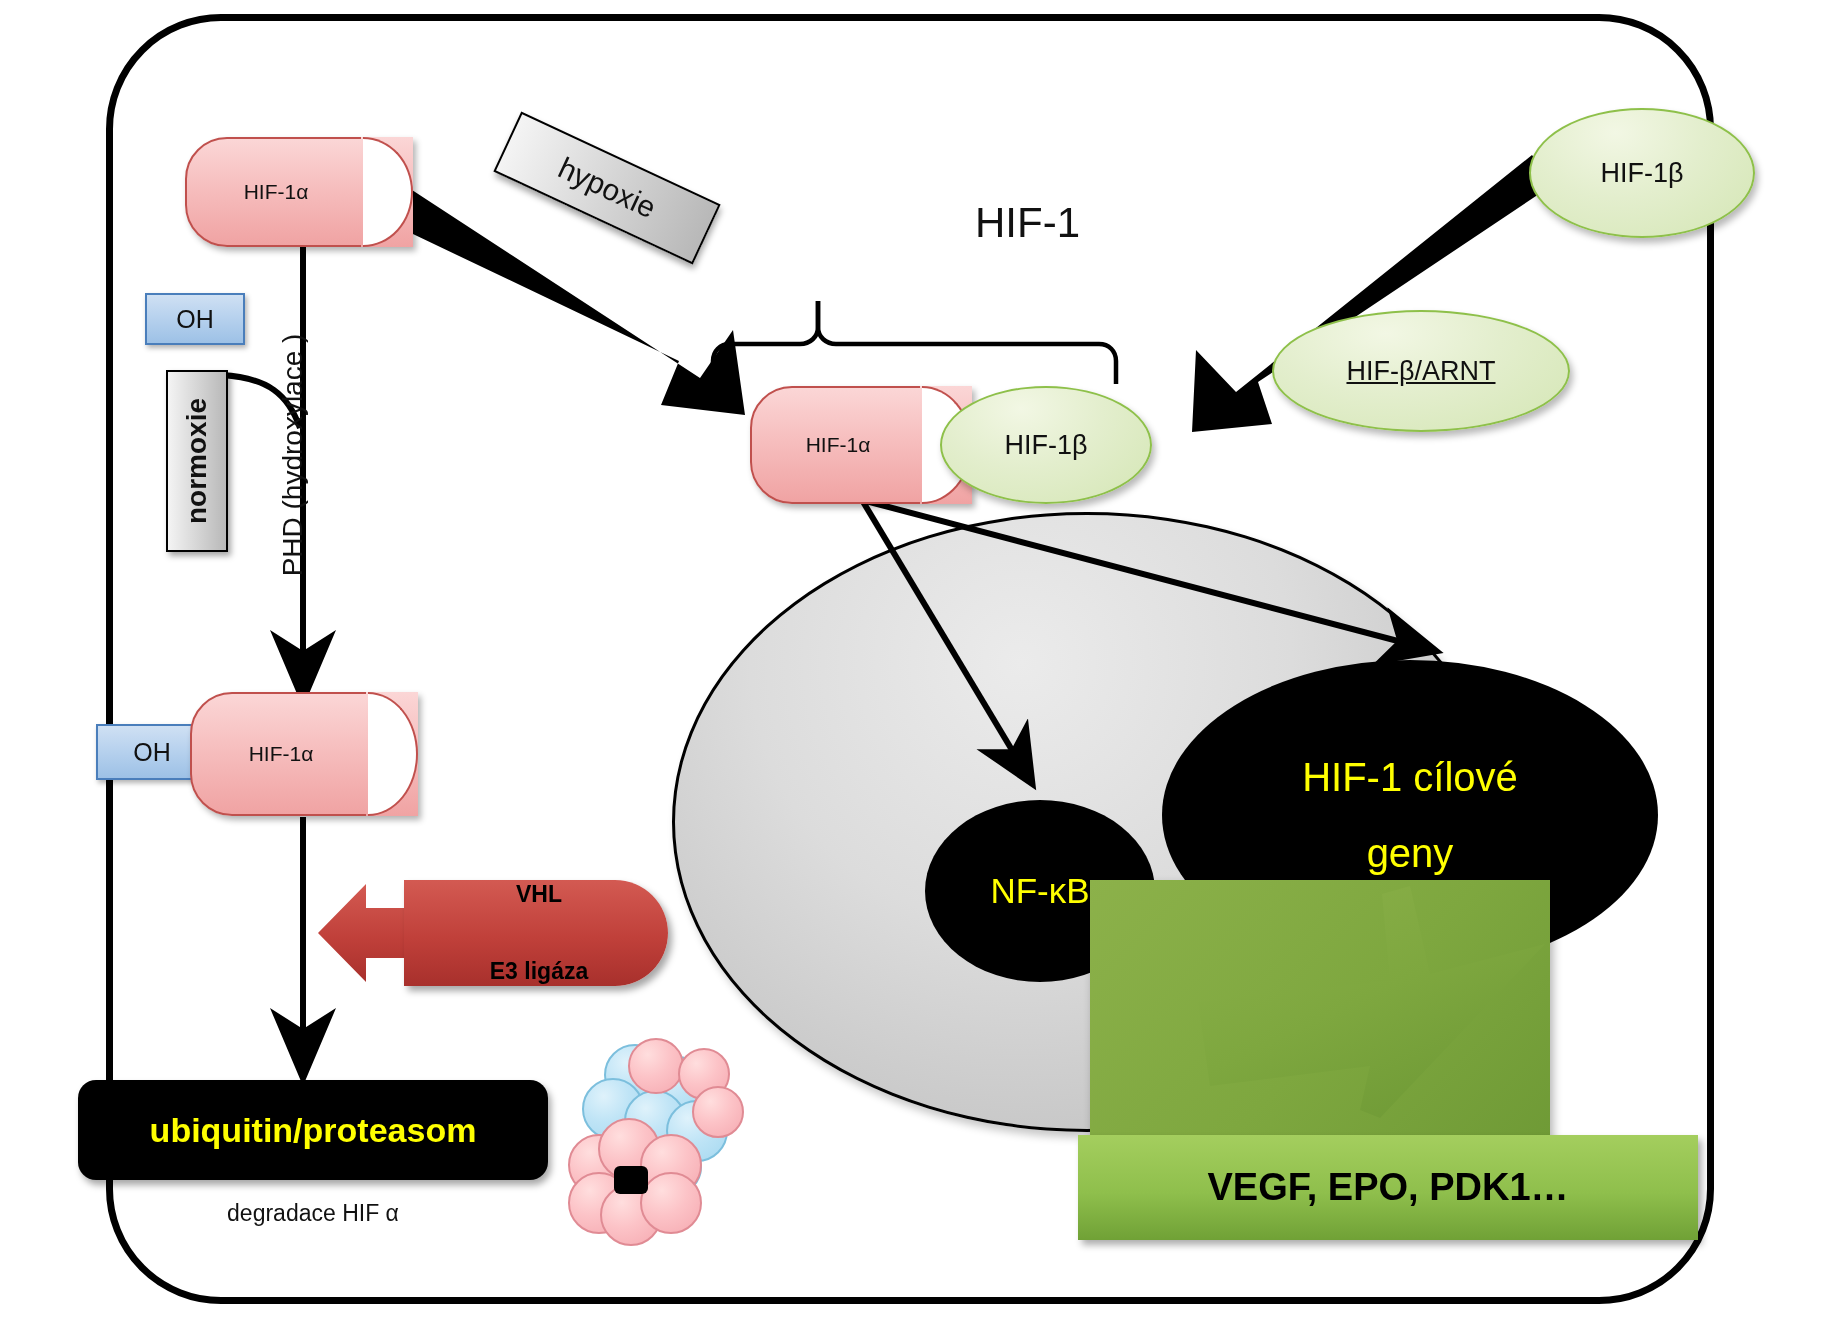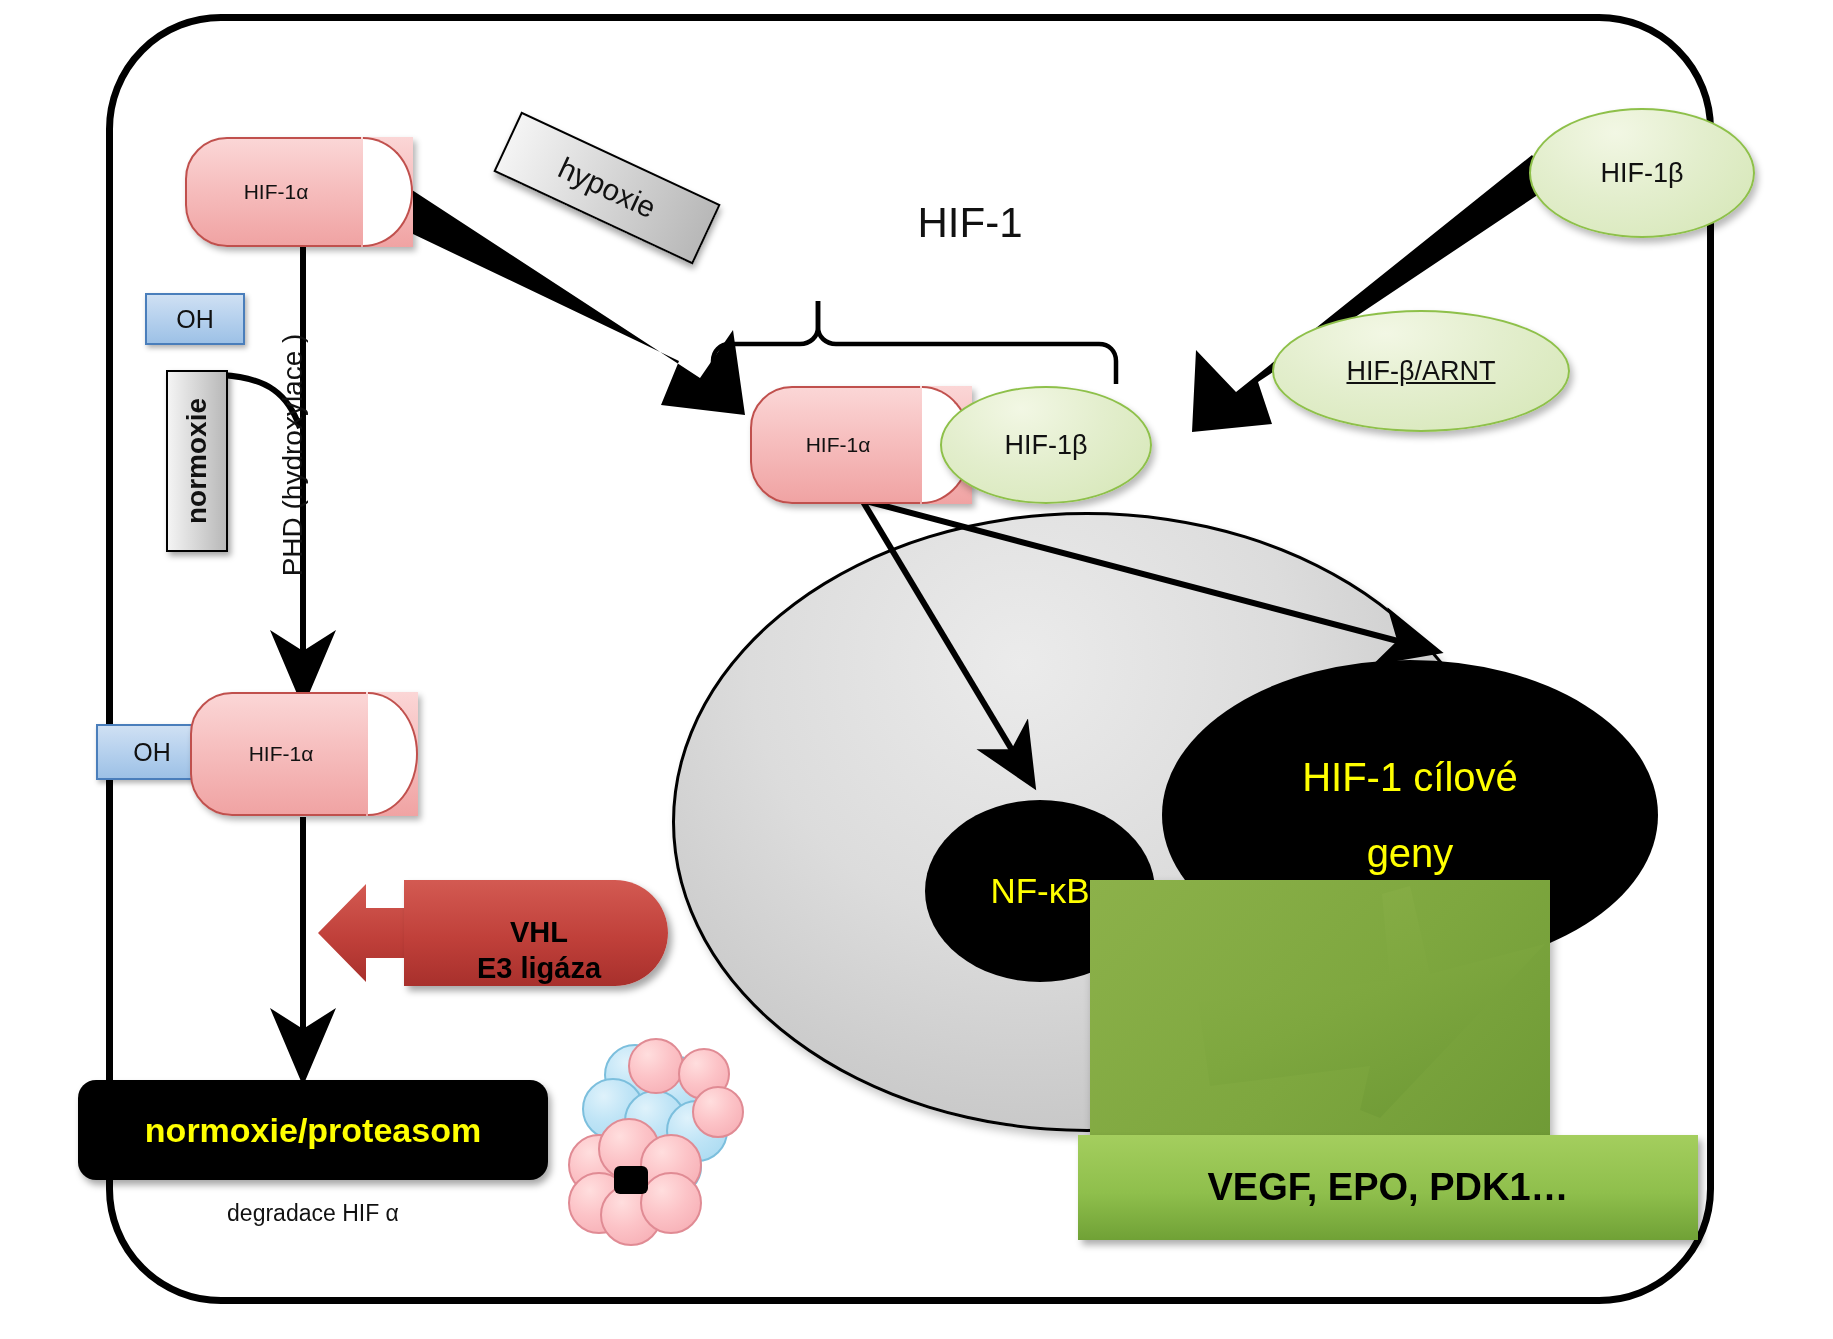--- a/index.html
+++ b/index.html
@@ -92,22 +92,22 @@
 
   
   .vhl-wrap{position:absolute;}
   .vhl-body{
     position:absolute;left:86px;top:0;width:264px;height:106px;
     background:linear-gradient(180deg,#d35a52 0%,#c0403a 55%,#a8302c 100%);
     border-radius:0 53px 53px 0/0 53px 53px 0;
     box-shadow:4px 5px 7px rgba(0,0,0,.35);
   }
   .vhl-txt{position:absolute;left:96px;top:0;width:250px;height:106px;
-    display:flex;flex-direction:column;align-items:center;justify-content:flex-end;
-    font-weight:bold;font-size:29px;color:#000;line-height:1.25;z-index:3;}
+    display:flex;flex-direction:column;align-items:center;justify-content:space-between;
+    font-weight:bold;font-size:23px;color:#000;line-height:1.25;z-index:3;}
 
   
   .green-arrow{
     position:absolute;
     background:linear-gradient(135deg,#8cb14a 0%,#7ea73f 55%,#6f9a36 100%);
     filter:drop-shadow(3px 5px 5px rgba(0,0,0,.30));
   }
 
   
   .green-bar{
@@ -211,21 +211,21 @@
       <path d="M 0,53 L 48,4 L 48,28 L 90,28 L 90,78 L 48,78 L 48,102 Z" fill="url(#vhlg)"></path>
     </svg>
     <div class="vhl-body"></div>
     <div class="vhl-txt">
       <span>VHL</span>
       <span>E3 ligáza</span>
     </div>
   </div>
 
   <div class="black-box ctr" style="left:78px;top:1080px;width:470px;height:100px;font-size:34px;">
-    <span>normoxie/proteasom</span>
+    <span>ubiquitin/proteasom</span>
   </div>
 
   <div class="lbl ctr" style="left:148px;top:1192px;width:330px;height:42px;font-size:23px;color:#111;">
     <span>degradace HIF α</span>
   </div>
 
   <div style="position:absolute;left:568px;top:1038px;width:190px;height:200px;">
 
     <div class="sphere blue" style="left:36px;top:6px;width:62px;height:62px;"></div>
     <div class="sphere blue" style="left:78px;top:18px;width:62px;height:62px;"></div>
@@ -242,21 +242,21 @@
     <div class="sphere pink" style="left:0px;top:96px;width:62px;height:62px;"></div>
     <div class="sphere pink" style="left:30px;top:80px;width:62px;height:62px;"></div>
     <div class="sphere pink" style="left:72px;top:96px;width:62px;height:62px;"></div>
     <div class="sphere pink" style="left:0px;top:134px;width:62px;height:62px;"></div>
     <div class="sphere pink" style="left:32px;top:146px;width:62px;height:62px;"></div>
     <div class="sphere pink" style="left:72px;top:134px;width:62px;height:62px;"></div>
 
     <div style="position:absolute;left:46px;top:128px;width:34px;height:28px;background:#000;border-radius:6px;"></div>
   </div>
 
-  <div class="lbl ctr" style="left:860px;top:195px;width:220px;height:56px;font-size:42px;color:#111;">
+  <div class="lbl ctr" style="left:860px;top:195px;width:220px;height:56px;font-size:42px;color:#111;justify-content:flex-end;">
     <span>HIF-1</span>
   </div>
 
   <div class="hif-a" style="left:750px;top:386px;width:222px;height:118px;">
     <div class="notch-fill"></div>
     <div class="notch"></div>
     <div class="txt">HIF-1α</div>
   </div>
 
   <div class="g-oval ctr" style="left:940px;top:386px;width:212px;height:118px;">

